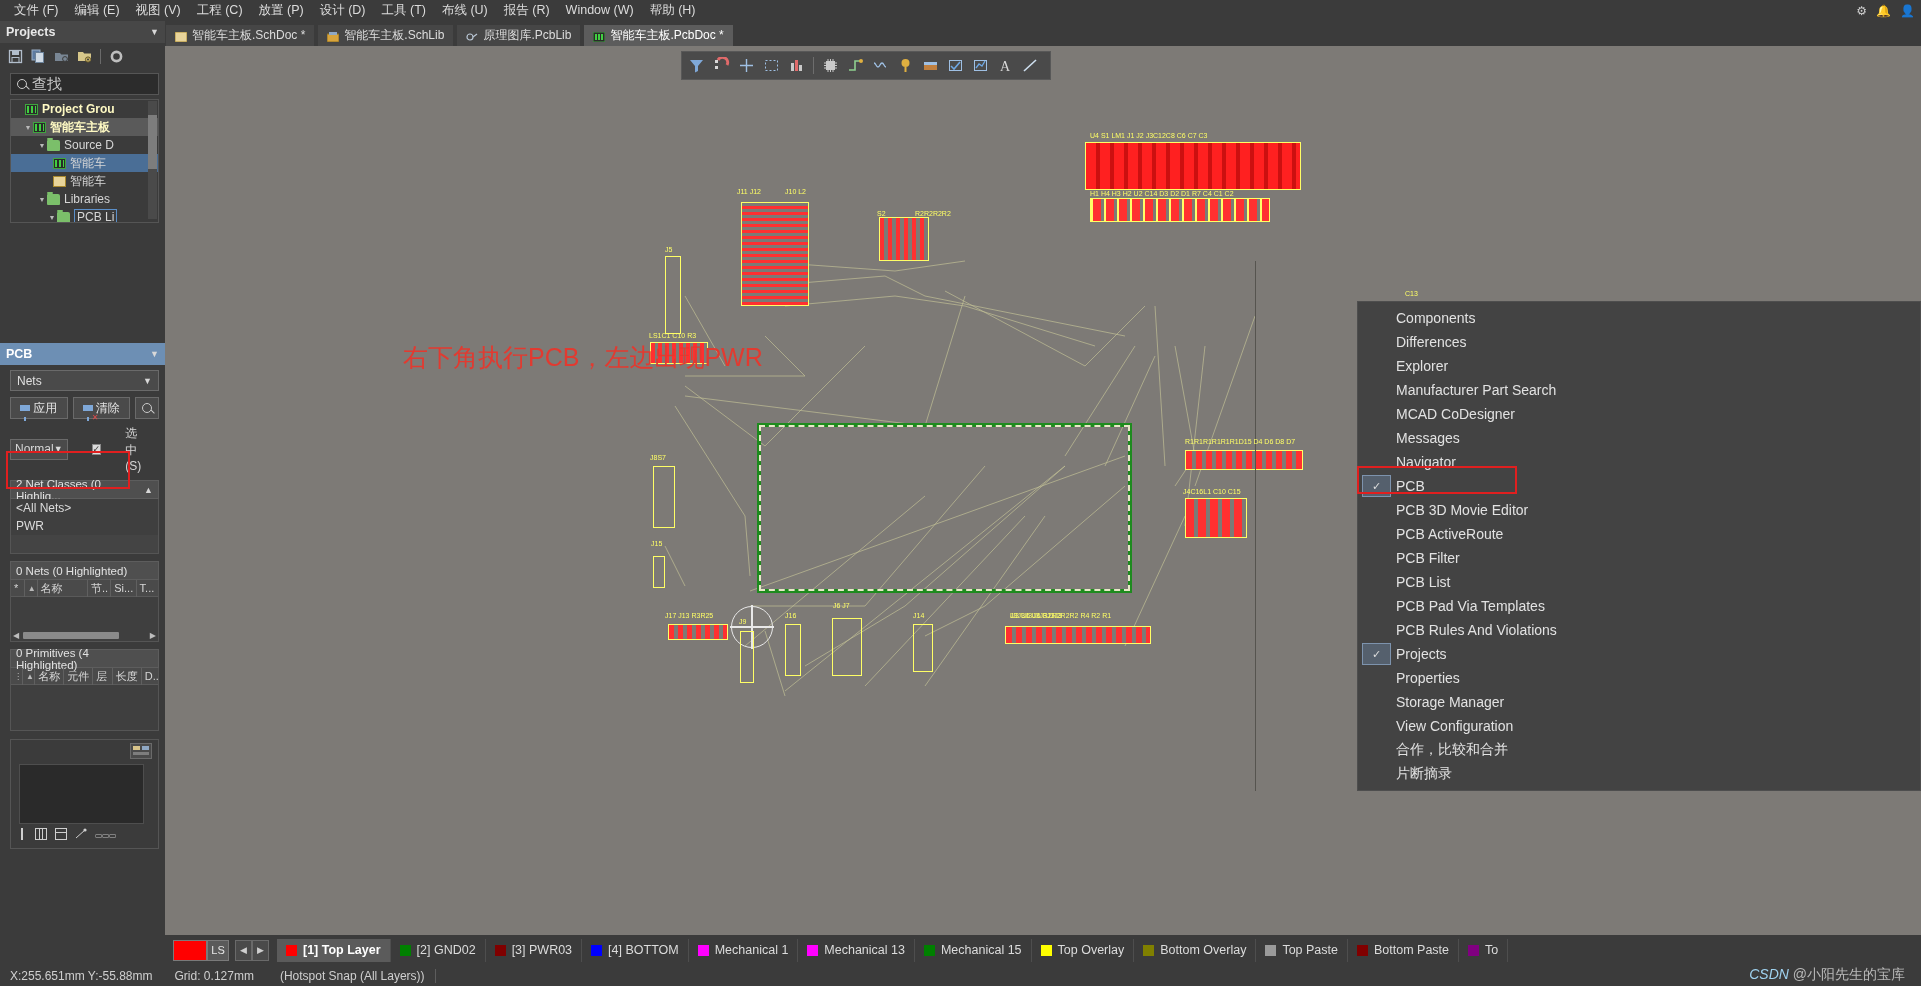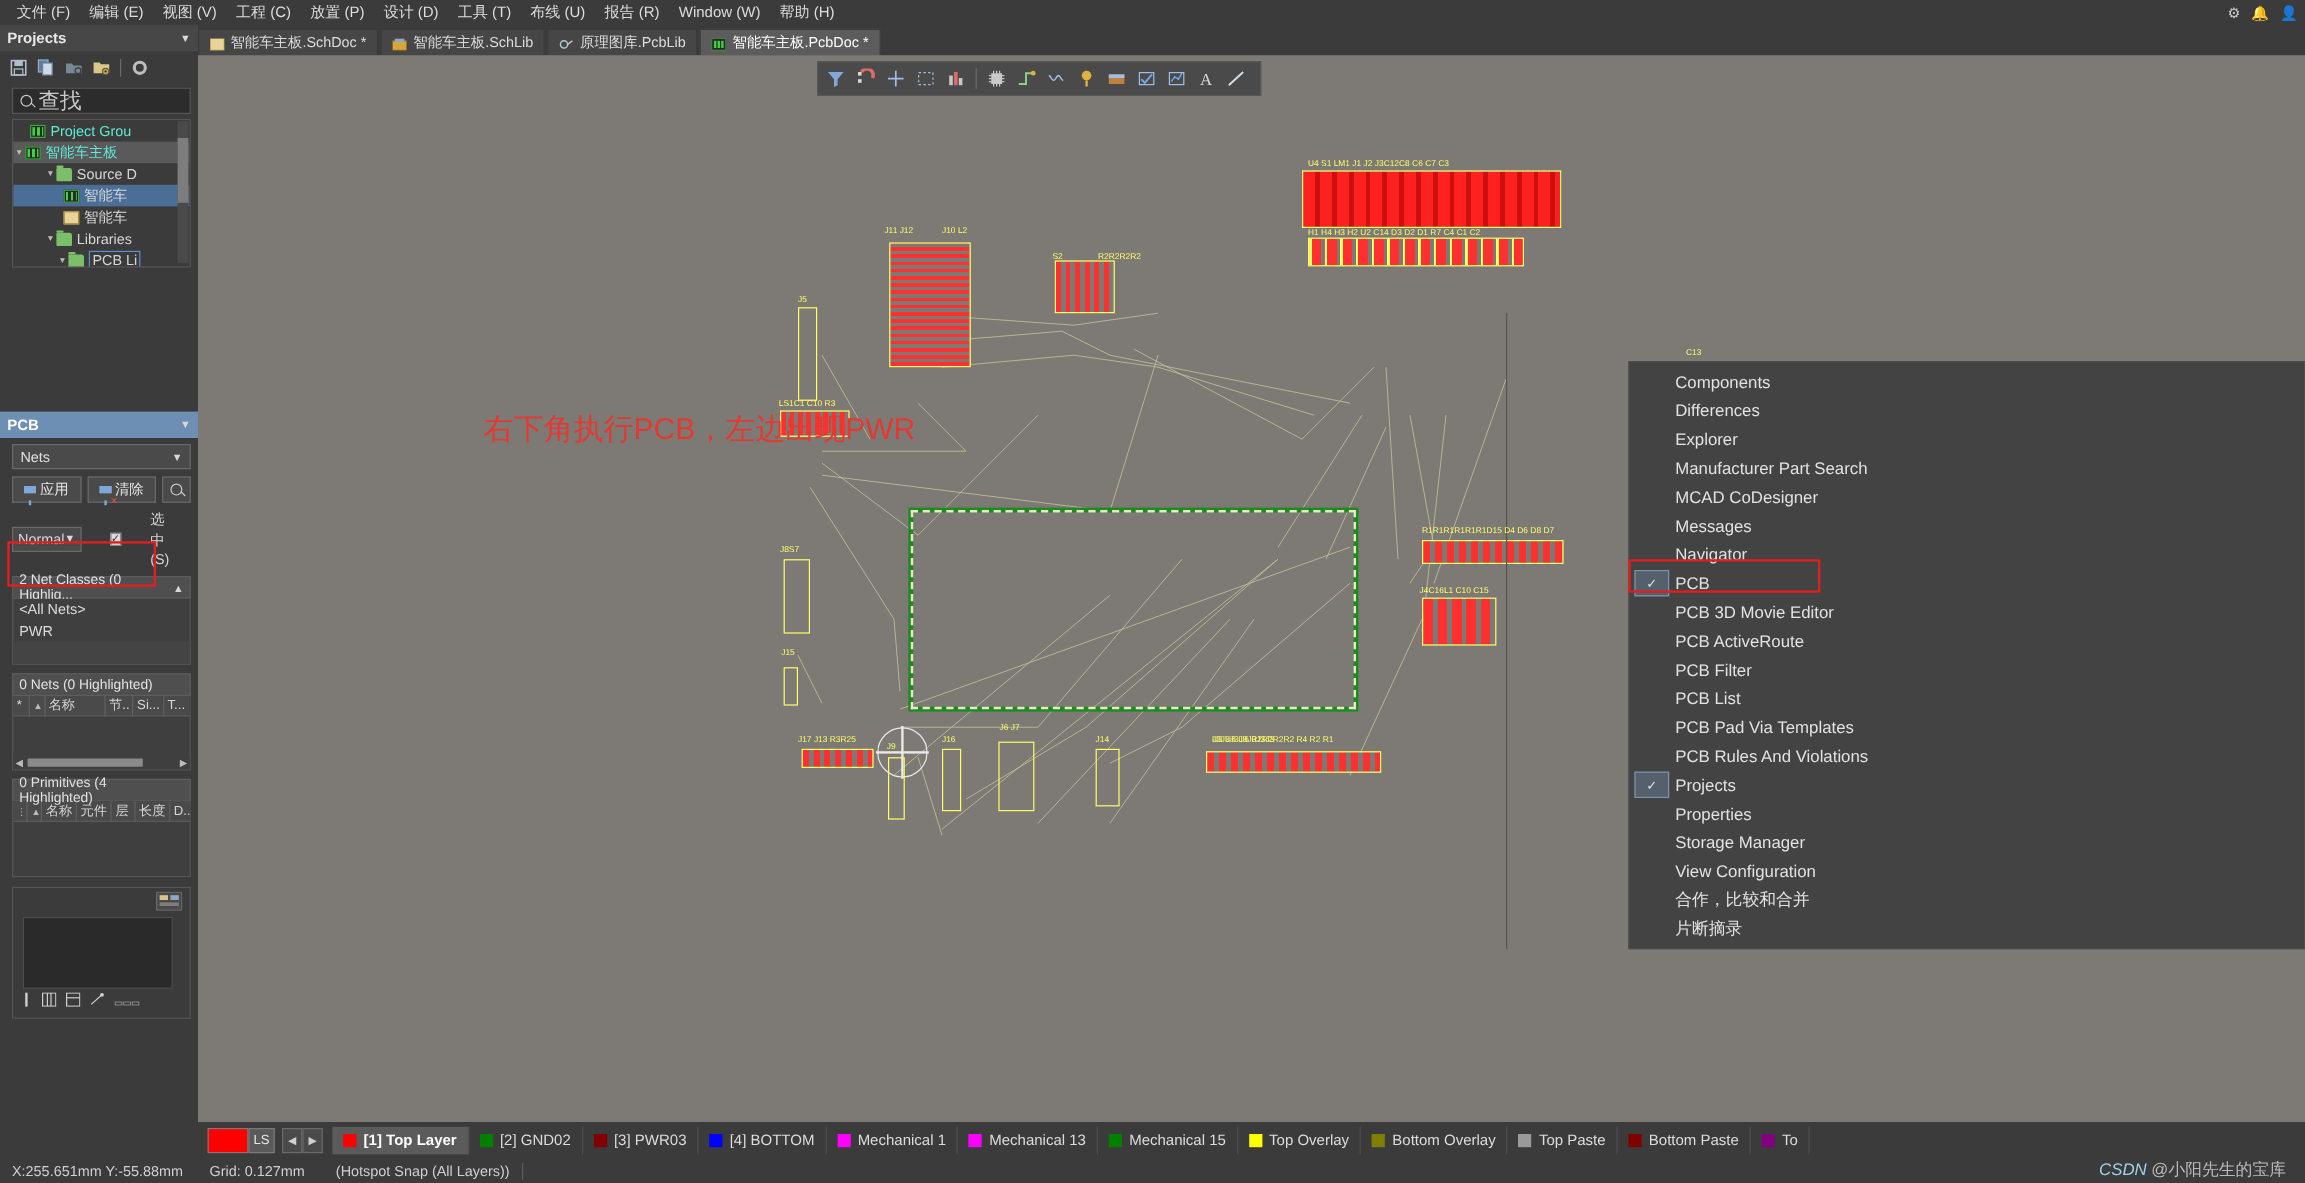--- a/index.html
+++ b/index.html
@@ -29,38 +29,38 @@
     padding:0 6px; font-size:12.5px; font-weight:bold; color:#e8e8e8; justify-content:space-between;
   }
   .panel-head.blue { background:#6d8fb4; color:#fff; }
   .caret { font-size:9px; color:#d8d8d8; }
 
   .proj-toolbar { height:26px; display:flex; align-items:center; gap:8px; padding:0 8px; background:#3b3b3b; }
   .tb-ico { width:15px; height:15px; position:relative; opacity:.95; }
 
   .searchbox {
     margin:4px 6px 2px 10px; height:22px; background:#2c2c2c; border:1px solid #565656;
-    display:flex; align-items:center; gap:5px; padding:0 6px; font-size:18px; color:#c9c9c9;
+    display:flex; align-items:center; gap:5px; padding:0 6px; font-size:15px; color:#c9c9c9;
   }
   .mag { width:10px; height:10px; border:1.4px solid #c9c9c9; border-radius:50%; position:relative; flex:none;}
   .mag:after { content:''; position:absolute; width:5px; height:1.4px; background:#c9c9c9; transform:rotate(45deg); right:-4px; bottom:0px;}
 
   .tree { margin:4px 6px 0 10px; height:124px; background:#3b3b3b; border:1px solid #555; position:relative; overflow:hidden; font-size:12px;}
   .trow { display:flex; align-items:center; height:18px; padding-left:4px; white-space:nowrap; }
   .trow.sel { background:#5a5a5a; }
   .trow.selblue { background:#4a6e96; }
   .arrow { width:10px; font-size:7px; color:#b9b9b9; text-align:center;}
   .ficon { width:13px; height:11px; margin-right:4px; flex:none; }
   .folder { background:#7bbf6a; border-radius:1px 2px 1px 1px; position:relative; }
   .folder:before{content:'';position:absolute;left:0;top:-2px;width:6px;height:2px;background:#7bbf6a;border-radius:1px;}
   .pcbico { background:#2a2a2a; border:1px solid #3ea53e; position:relative;}
   .pcbico:after{content:'';position:absolute;inset:1px;background:
     linear-gradient(90deg,#41d041 0 2px,transparent 2px 4px,#41d041 4px 6px,transparent 6px 8px,#41d041 8px 10px);}
   .schico { background:#e8d49a; border:1px solid #a9892f; }
-  .bold { font-weight:normal; color:#5eead4; }
+  .bold { font-weight:bold; color:#fef9c3; }
   .tsb { position:absolute; right:1px; top:1px; width:9px; height:118px; background:#4a4a4a; }
   .tsb i { position:absolute; left:0; top:14px; width:9px; height:54px; background:#7d7d7d; display:block;}
   .boxed { border:1px solid #5b8fc9; padding:0 2px; }
 
   
   .pcbpanel { position:absolute; left:0; top:322px; width:165px; }
   .selwrap { margin:5px 6px 0 10px; }
   .select {
     height:21px; background:#4a4a4a; border:1px solid #6a6a6a; display:flex; align-items:center;
     padding:0 6px; font-size:12px; color:#e0e0e0; justify-content:space-between;
@@ -220,21 +220,21 @@
       <span class="mag"></span>
       <span>查找</span>
     </div>
 
     <div class="tree">
       <div class="trow" style="padding-left:4px;">
         <span class="arrow"></span>
         <span class="ficon pcbico"></span>
         <span class="bold">Project Grou</span>
       </div>
-      <div class="trow sel" style="padding-left:0;">
+      <div class="trow sel" style="padding-left:12px;">
         <span class="arrow">▼</span>
         <span class="ficon pcbico"></span>
         <span class="bold">智能车主板</span>
       </div>
       <div class="trow" style="padding-left:26px;">
         <span class="arrow">▼</span>
         <span class="ficon folder"></span>
         <span>Source D</span>
       </div>
       <div class="trow selblue" style="padding-left:42px;">

